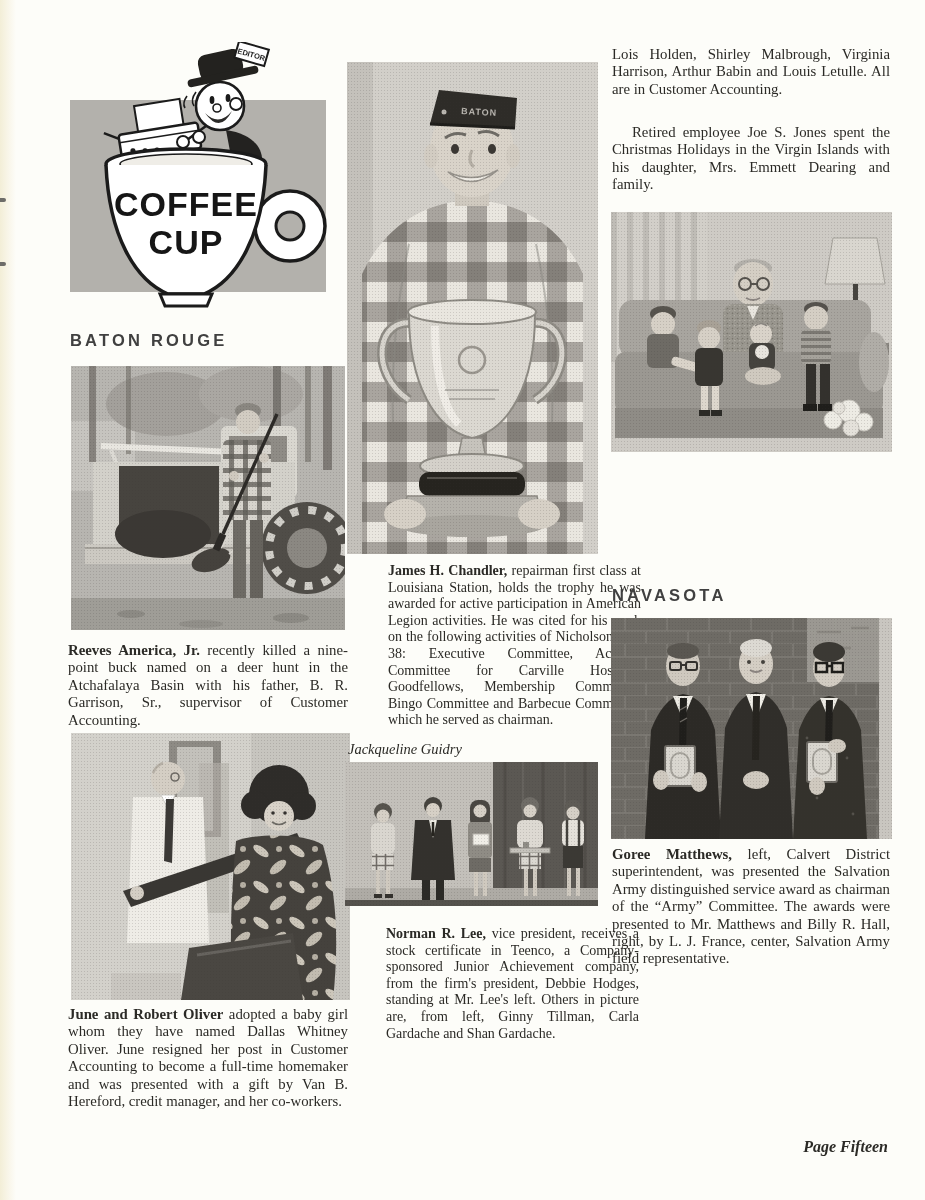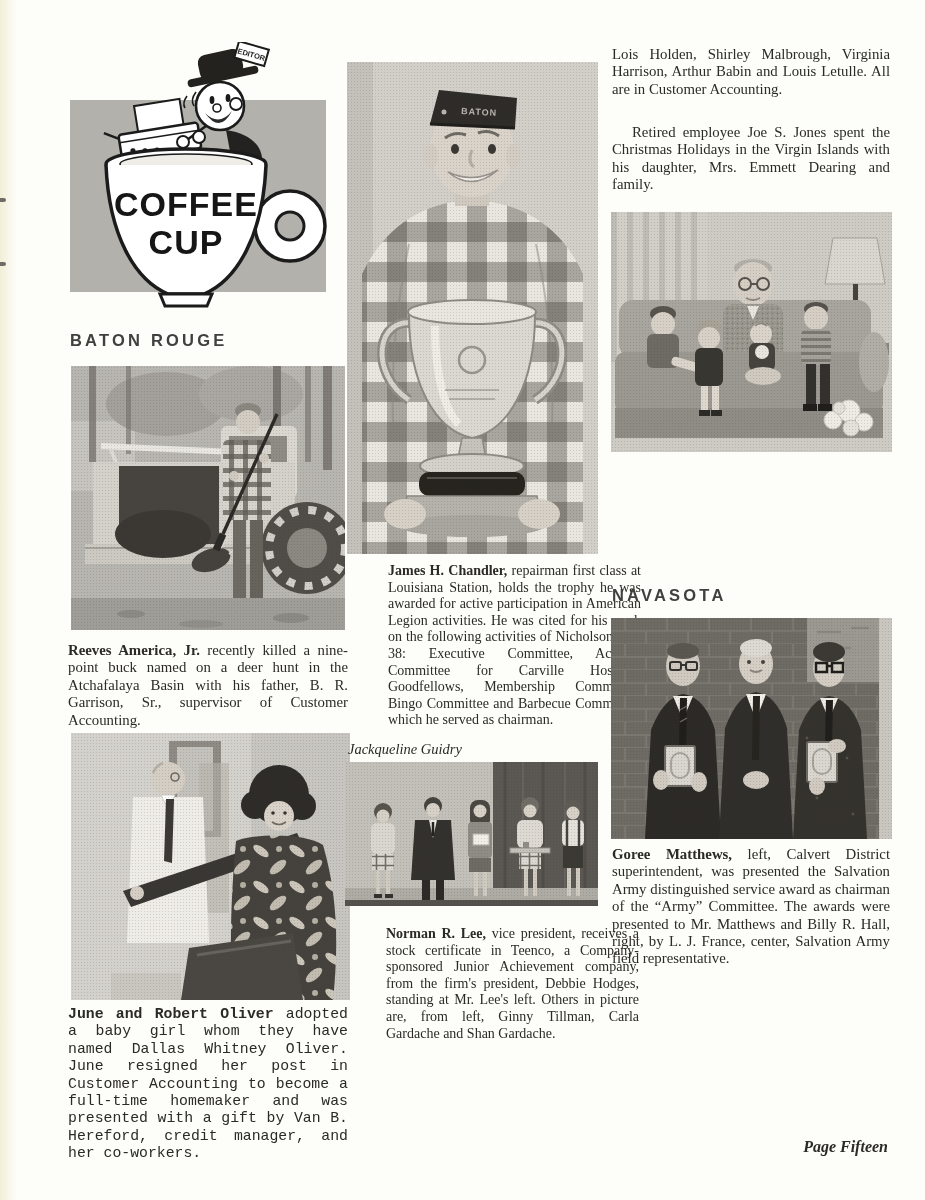--- a/index.html
+++ b/index.html
@@ -168,21 +168,21 @@
       <path d="M201 89 q7 5 14 0" stroke="#6e6b65" stroke-width="1.6" fill="none"></path>
       <circle cx="202" cy="80" r="1.8" fill="#33312d"></circle>
         <circle cx="214" cy="80" r="1.8" fill="#33312d"></circle>
       <path d="M165 108 C160 160 158 220 162 267 L262 267 C268 210 266 160 252 112 C235 100 185 100 165 108 Z" fill="url(#flo)"></path>
       <polygon points="118,215 222,200 232,267 110,267" fill="#4a4742"></polygon>
       <line x1="126" y1="222" x2="220" y2="208" stroke="#66635e" stroke-width="3"></line>
       <rect x="40" y="240" width="70" height="27" fill="#c9c6c0"></rect>
     </svg>
   </figure>
 
-  <p class="txt side" style="left:68px;top:1006px;width:280px;font-family:Liberation Mono, monospace;"><span class="lead">June and Robert Oliver</span><span> adopted a baby girl whom they have named Dallas Whitney Oliver. June resigned her post in Customer Accounting to become a full-time homemaker and was presented with a gift by Van B. Hereford, credit manager, and her co-workers.</span></p>
+  <p class="txt side" style="left:68px;top:1006px;width:280px;"><span class="lead">June and Robert Oliver</span><span> adopted a baby girl whom they have named Dallas Whitney Oliver. June resigned her post in Customer Accounting to become a full-time homemaker and was presented with a gift by Van B. Hereford, credit manager, and her co-workers.</span></p>
 
   <figure class="photo" style="left:347px;top:62px;width:251px;height:492px;">
     <svg width="251" height="492" viewBox="0 0 251 492">
       <defs>
         <pattern id="chk" width="40" height="40" patternUnits="userSpaceOnUse">
           <rect width="40" height="40" fill="#e9e6df"></rect>
           <rect width="40" height="20" fill="#504d47" fill-opacity="0.42"></rect>
           <rect width="20" height="40" fill="#504d47" fill-opacity="0.42"></rect>
         </pattern>
       </defs>

